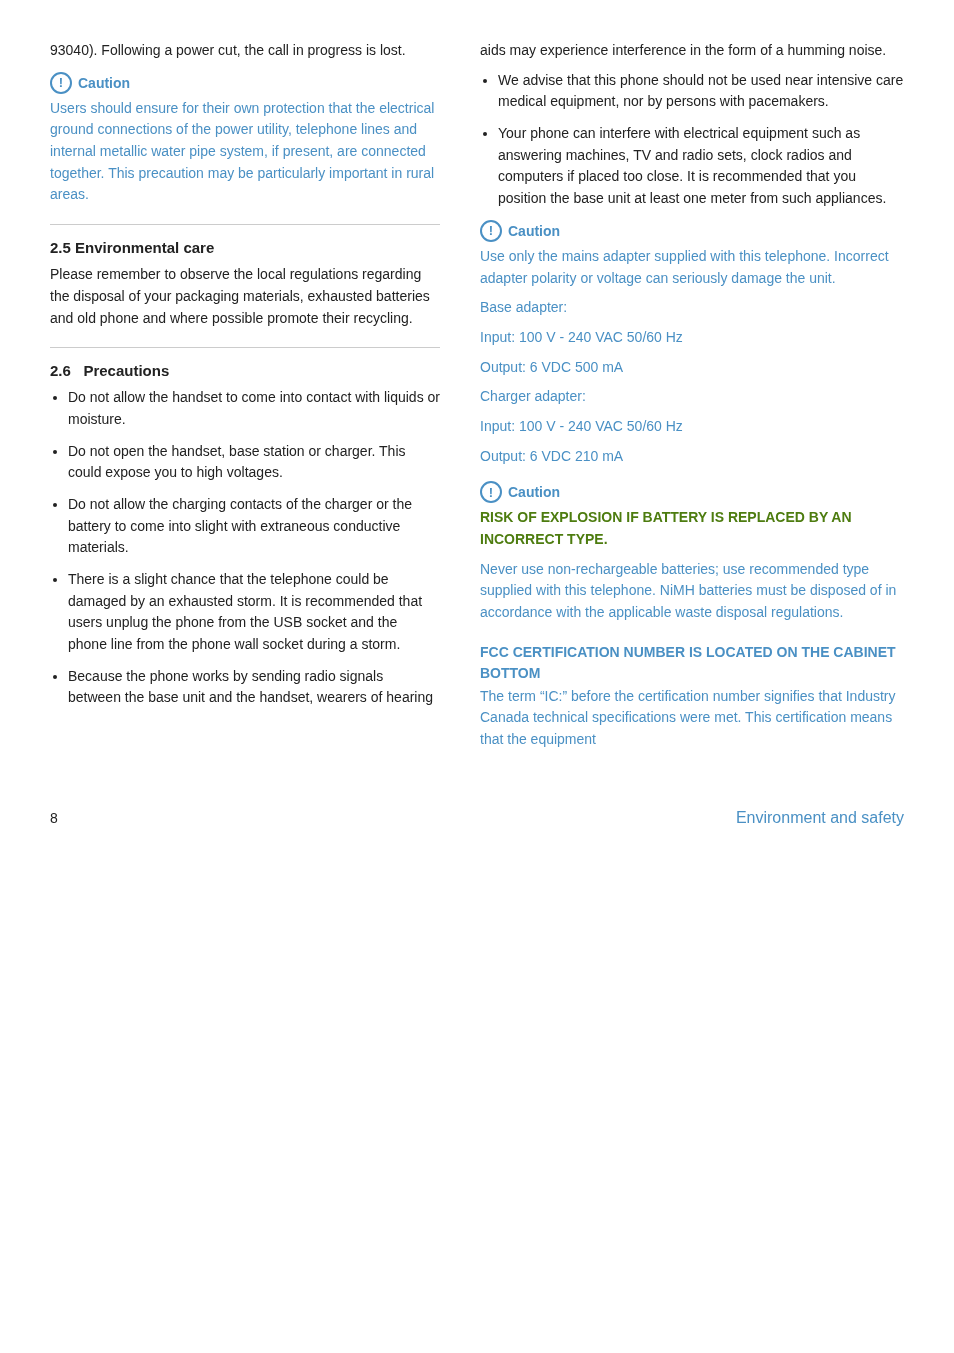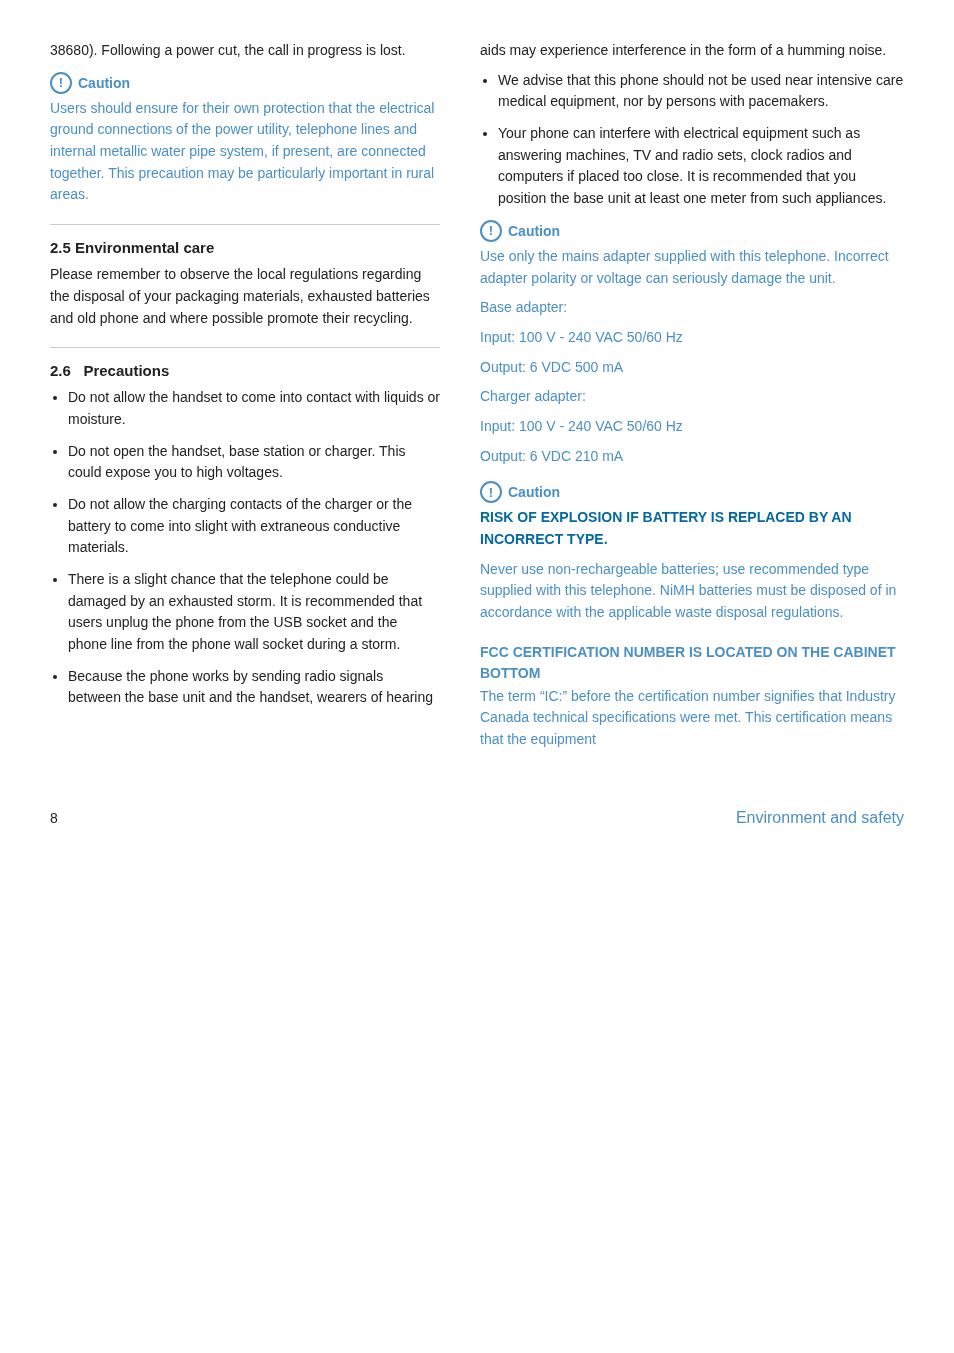--- a/index.html
+++ b/index.html
@@ -88,21 +88,21 @@
       font-weight: bold;
       line-height: 1.5;
       text-transform: uppercase;
       margin-bottom: 2px;
     }
     .fcc-text {
       color: #4a90c4;
       line-height: 1.55;
     }
     .caution-bold {
-      color: #0369a1;
+      color: #4d7c0f;
       font-weight: bold;
       text-transform: uppercase;
       line-height: 1.55;
     }
     .page-footer {
       display: flex;
       justify-content: space-between;
       align-items: center;
       margin-top: 40px;
       border-top: none;
@@ -116,21 +116,21 @@
       font-size: 16px;
       color: #4a90c4;
     }
   </style>
 </head>
 <body>
 
 <div class="page-layout">
 
   <div class="left-col">
-    <p>38680). Following a power cut, the call in progress is lost.</p>
+    <p>93040). Following a power cut, the call in progress is lost.</p>
 
     <div class="caution-block">
       <div class="caution-header">
         <span class="caution-icon">!</span>
         <span>Caution</span>
       </div>
       <p class="caution-text">Users should ensure for their own protection that the electrical ground connections of the power utility, telephone lines and internal metallic water pipe system, if present, are connected together. This precaution may be particularly important in rural areas.</p>
     </div>
 
     <hr class="section-divider">

